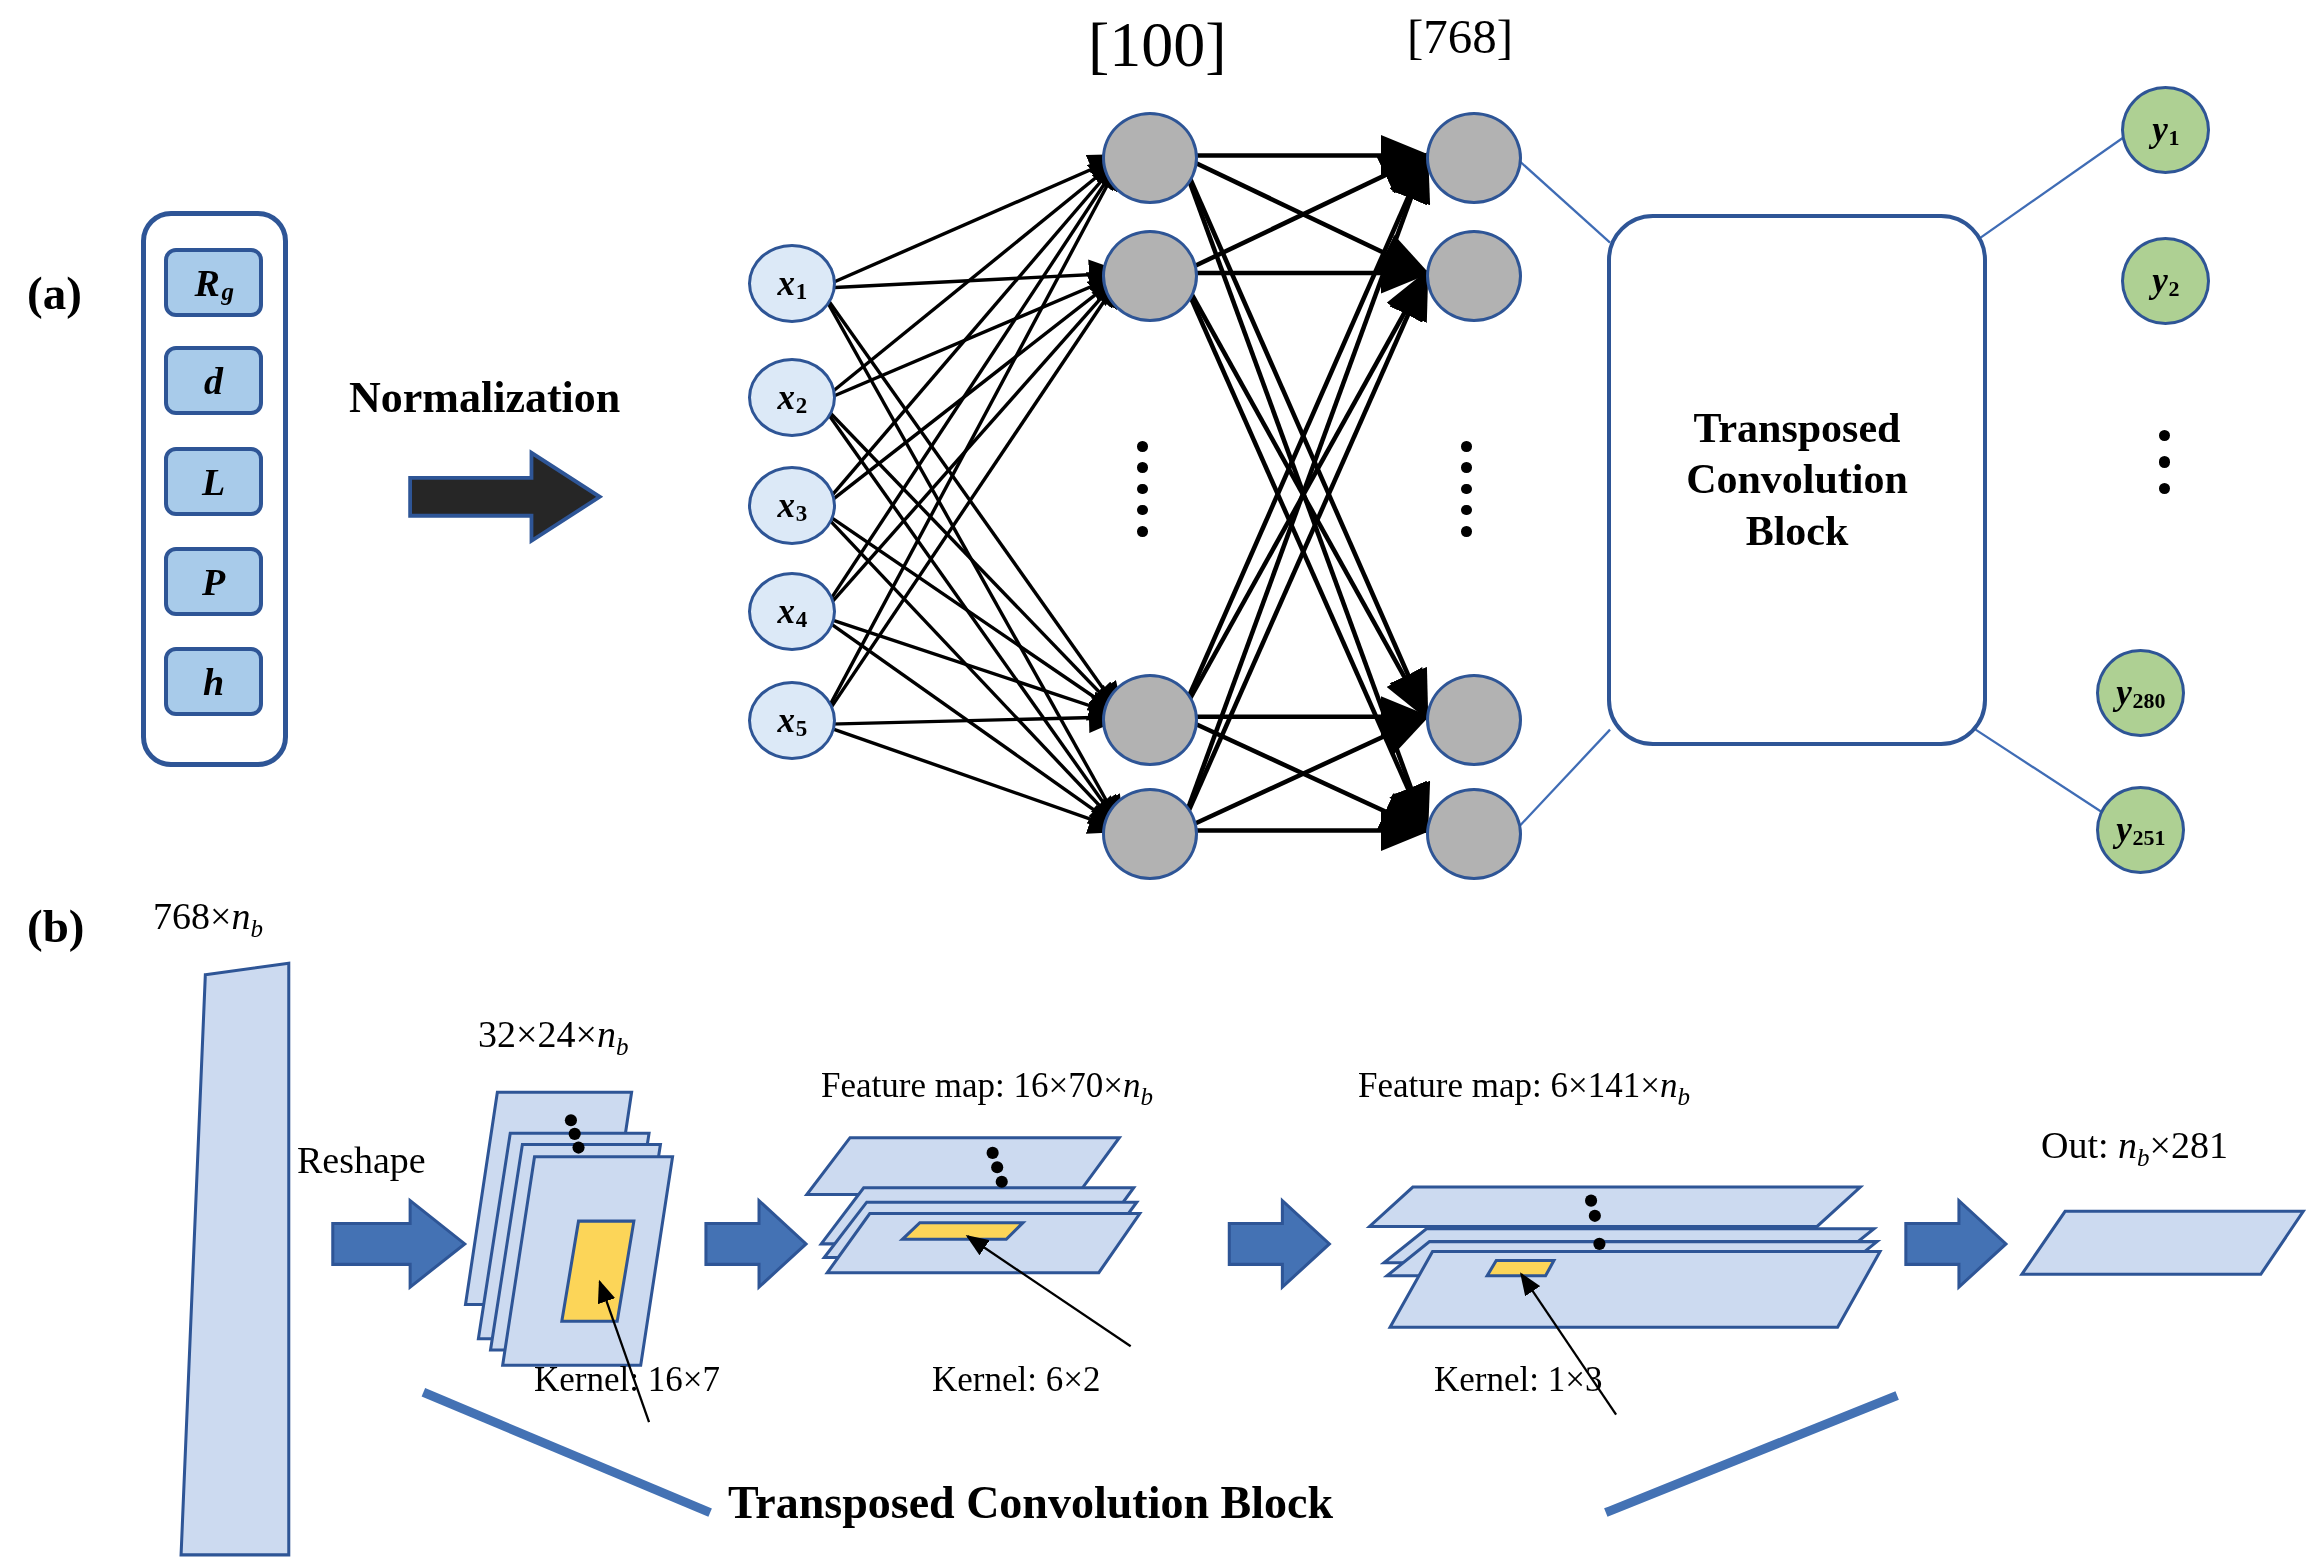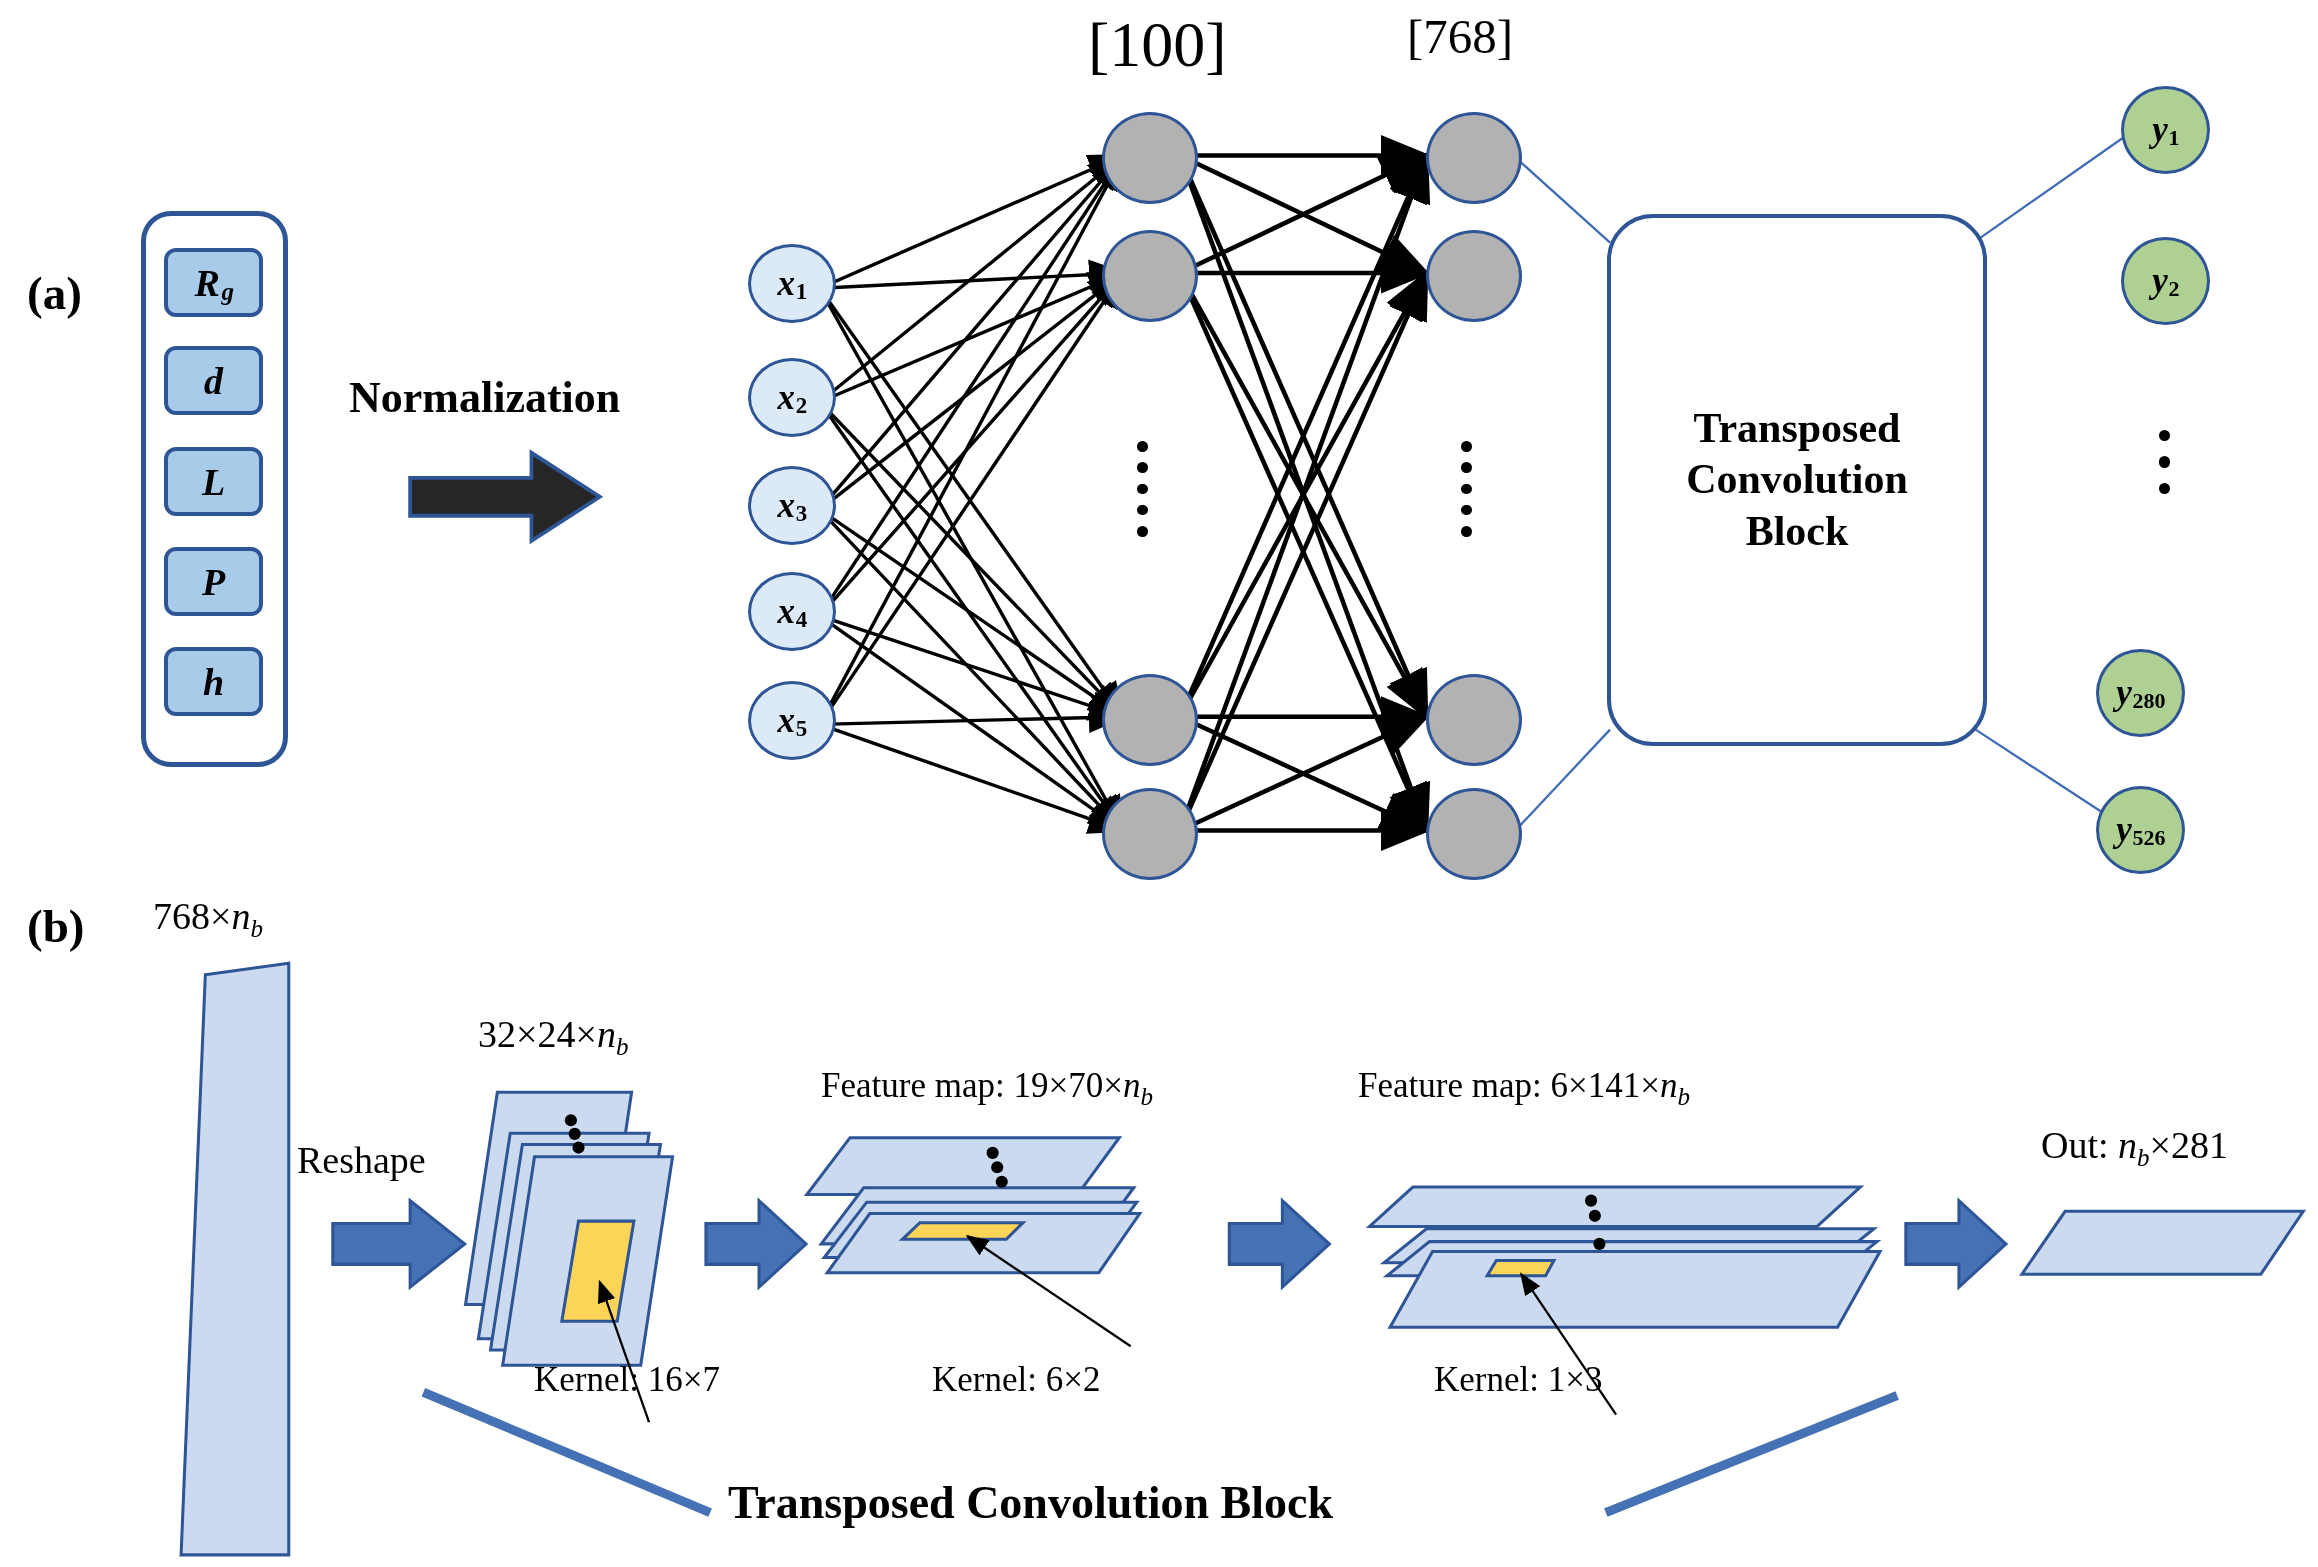--- a/index.html
+++ b/index.html
@@ -281,37 +281,37 @@
     <i style="width:11.4px;height:11.4px;margin:7.6px 0;"></i>
     <i style="width:11.4px;height:11.4px;margin:7.6px 0;"></i>
     <i style="width:11.4px;height:11.4px;margin:7.6px 0;"></i>
   </div>
   <div class="node node-y" style="left:2096px;top:649px;width:83px;height:82px;">
     <span>y</span>
       <span class="sub">280</span>
   </div>
   <div class="node node-y" style="left:2096px;top:786px;width:83px;height:82px;">
     <span>y</span>
-      <span class="sub">526</span>
+      <span class="sub">251</span>
   </div>
 
   <div class="panel-letter abs" style="left:27px;top:899px;">(b)</div>
 
   <div class="lbl" style="left:153px;top:894px;">
     <span>768×</span><span class="it">n</span><span class="sb">b</span>
   </div>
 
   <div class="lbl" style="left:297px;top:1138px;">Reshape</div>
 
   <div class="lbl" style="left:478px;top:1012px;">
     <span>32×24×</span><span class="it">n</span><span class="sb">b</span>
   </div>
 
   <div class="lbl lbl-sm" style="left:821px;top:1066px;">
-    <span>Feature map: 19×70×</span><span class="it">n</span><span class="sb">b</span>
+    <span>Feature map: 16×70×</span><span class="it">n</span><span class="sb">b</span>
   </div>
 
   <div class="lbl lbl-sm" style="left:1358px;top:1066px;">
     <span>Feature map: 6×141×</span><span class="it">n</span><span class="sb">b</span>
   </div>
 
   <div class="lbl lbl-sm" style="left:534px;top:1360px;">Kernel: 16×7</div>
   <div class="lbl lbl-sm" style="left:932px;top:1360px;">Kernel: 6×2</div>
   <div class="lbl lbl-sm" style="left:1434px;top:1360px;">Kernel: 1×3</div>
 

